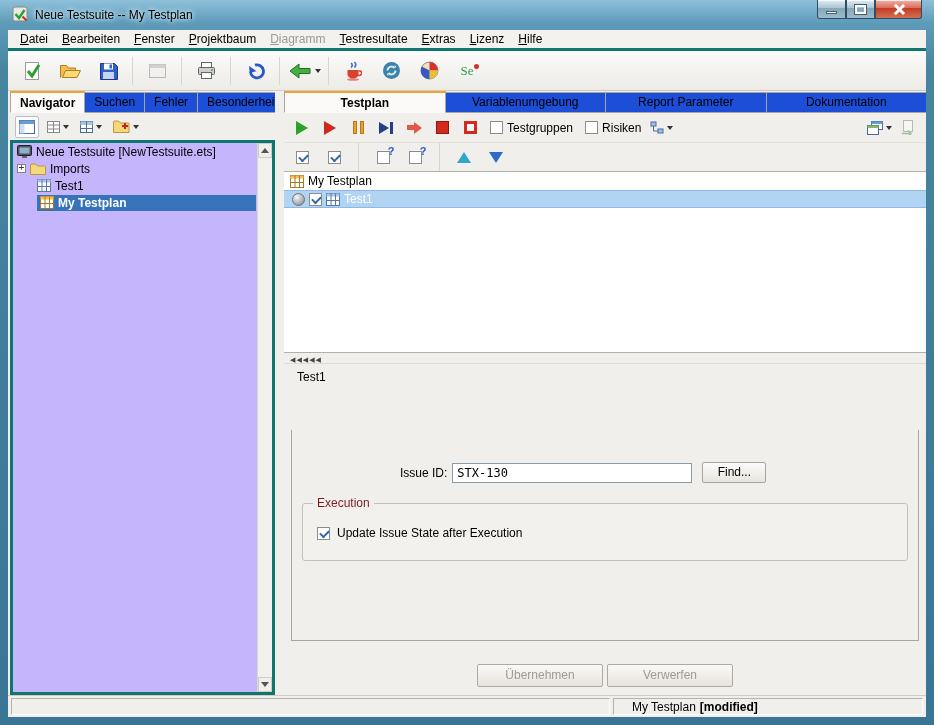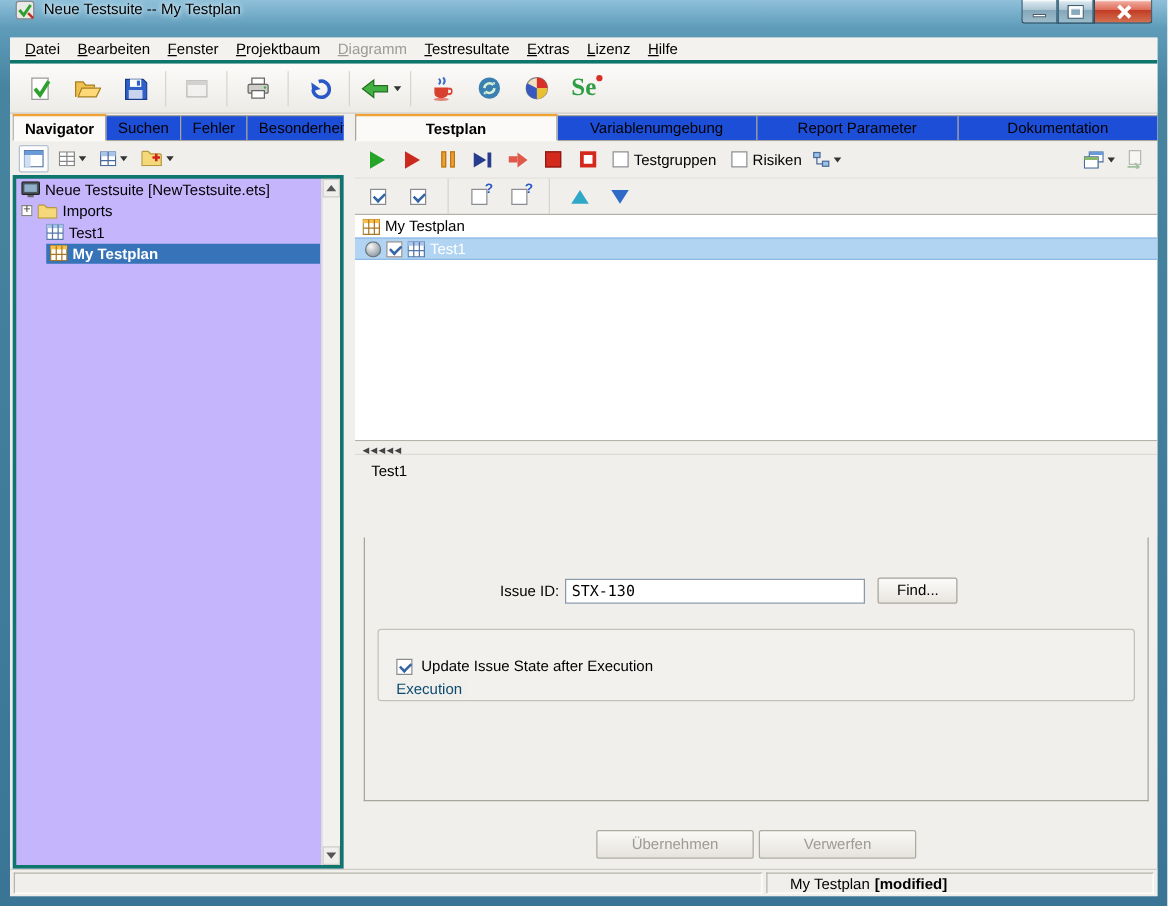--- a/index.html
+++ b/index.html
@@ -2,21 +2,21 @@
 <html><head>
 <meta charset="utf-8">
 <style>
   * { margin:0; padding:0; box-sizing:border-box; }
   html,body { width:934px; height:725px; overflow:hidden; }
   body { font-family:"Liberation Sans",sans-serif; font-size:12px; color:#000; }
 
   
   .window { position:relative; width:934px; height:725px;
     background:linear-gradient(180deg,#8fc0da 0,#5f9cba 22px,#46849f 70px,#3a7596 100%); }
-  .titlebar { height:30px; display:flex; align-items:flex-start; padding-left:12px; gap:7px; }
+  .titlebar { height:30px; display:flex; align-items:center; padding-left:12px; gap:7px; }
   .title { color:#000; text-shadow:0 0 4px #d9eef8,0 0 6px #d9eef8; }
   .controls { position:absolute; top:0; right:12px; display:flex; }
   .ctrl { width:29px; height:19px; border:1px solid #2e4f63; border-top:none; display:flex;
     align-items:center; justify-content:center;
     background:linear-gradient(#e2eef5,#a9c4d2 45%,#84a7ba 46%,#9dbccb);
     box-shadow:inset 0 1px 0 rgba(255,255,255,.75); }
   .ctrl.min { border-radius:0 0 0 3px; }
   .ctrl.close { width:47px; border-radius:0 0 3px 0;
     background:linear-gradient(#f2b3a8,#dd6a57 45%,#c23c25 46%,#d2704f); }
   .glyph-min { width:11px; height:3px; background:#fff; border:1px solid #44606e; margin-top:7px; }
@@ -36,21 +36,21 @@
   .menu-item.disabled { color:#9c9a94; }
 
   
   .toolbar { height:40px; display:flex; align-items:center; padding:0 6px; gap:2px;
     background:linear-gradient(#fcfbfa,#edebe6); border-bottom:1px solid #cfccc4; }
   .tb-btn { min-width:36px; height:32px; display:flex; align-items:center; justify-content:center;
     border:1px solid transparent; border-radius:3px; }
   .tb-sep { width:1px; height:28px; background:#d8d5ce; margin:0 4px; }
   .chev { width:0; height:0; border-left:3.5px solid transparent; border-right:3.5px solid transparent;
     border-top:4px solid #333; margin-left:3px; }
-  .se-icon { position:relative; color:#2f9e44; font-weight:bold; font-size:20px;
+  .se-icon { position:relative; color:#2f9e44; font-weight:normal; font-size:13px;
     font-family:"Liberation Serif",serif; }
   .se-dot { position:absolute; right:-5px; top:1px; width:5px; height:5px; border-radius:50%; background:#d83028; }
 
   
   .content { flex:1; display:flex; overflow:hidden; padding:0 0 0 2px; }
   .panel-splitter { width:9px; }
 
   
   .tabbar { display:flex; align-items:flex-end; border-bottom:1px solid #a8a59c; }
   .tabbar .tab { position:relative; height:20px; line-height:19px; padding:0 9px; background:#1d4ed8;
@@ -144,21 +144,21 @@
   .detail-content { height:211px; border:1px solid #a8a59c; border-top:none; background:#f0efec; }
   .issue-row { margin:32px 0 0 108px; display:flex; align-items:center; }
   .issue-label { margin-right:5px; }
   .issue-input { width:240px; height:20px; border:1px solid #8a9aa8; padding:1px 4px; background:#fff;
     font-family:"DejaVu Sans Mono",monospace; font-size:12px; }
   .btn-small { margin-left:10px; width:64px; height:21px; border:1px solid #a8a49c;
     background:linear-gradient(#fcfbfa,#e8e5df); border-radius:2px; text-align:center; line-height:19px; }
 
   .groupbox { margin:20px 10px 0 10px; height:58px; border:1px solid #c4c1b9; border-radius:3px;
     position:relative; background:#f2f1ee; }
-  .gb-title { position:absolute; top:-8px; left:10px; padding:0 4px; background:#f0efec; color:#0c4a6e;margin-top:48px; }
+  .gb-title { position:absolute; top:-8px; left:10px; padding:0 4px; background:#f0efec; color:#7f1d1d; }
   .gb-row { display:flex; align-items:center; gap:7px; margin:22px 0 0 14px; }
 
   .flex-spacer { flex:1; }
   .action-row { display:flex; justify-content:center; gap:4px; padding-bottom:8px; }
   .btn { width:126px; height:23px; border:1px solid #aeaaa2; background:linear-gradient(#faf9f7,#e6e3dd);
     border-radius:2px; text-align:center; line-height:21px; color:#9d9a93; }
 
   
   .statusbar { height:22px; background:#f0efec; border-top:1px solid #cfccc4; display:flex;
     align-items:center; gap:3px; padding:0 3px; }

